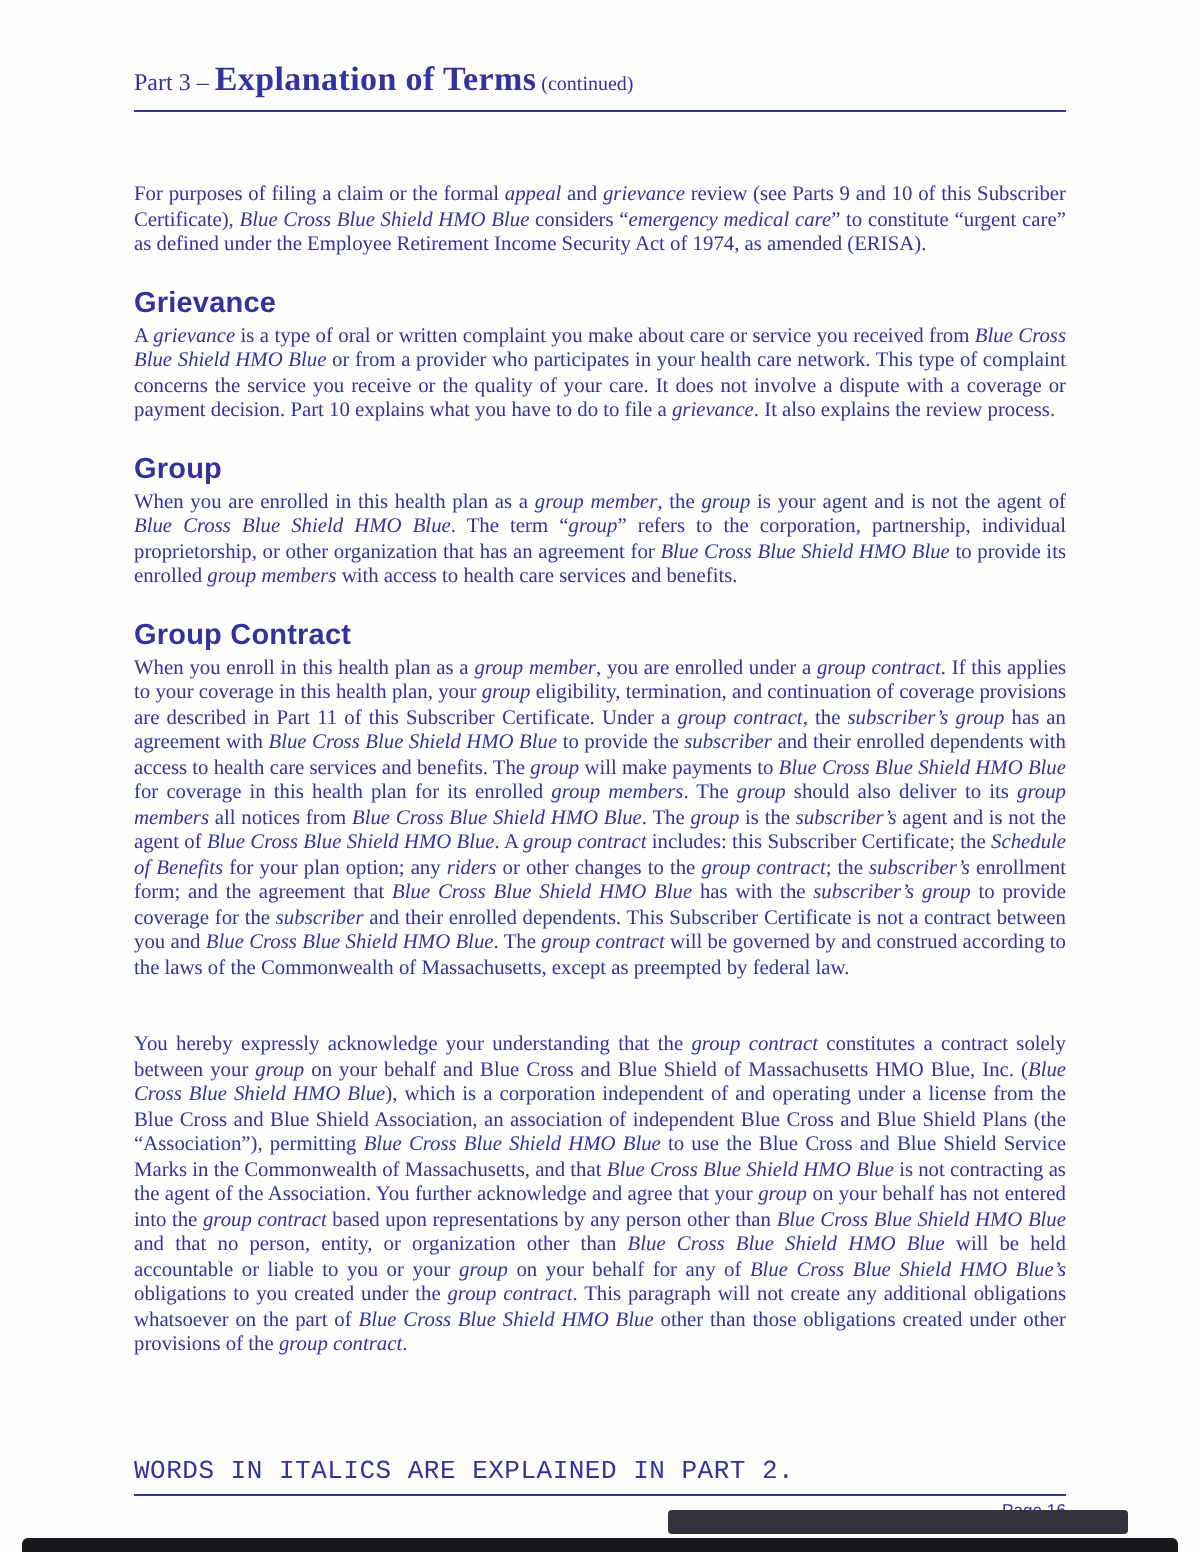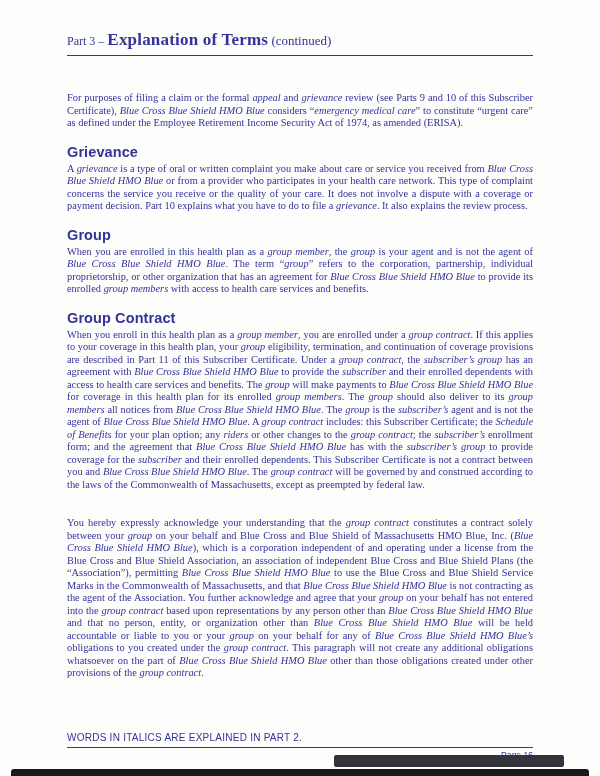--- a/index.html
+++ b/index.html
@@ -7,37 +7,37 @@
   html,body { background:#ffffff; }
   body { font-family:"Liberation Serif", serif; }
   .page {
     position:relative; width:600px; height:776px; background:var(--paper);
     padding:0 67px; overflow:hidden; color:var(--ink);
   }
   
   .hdr { padding-top:30px; padding-bottom:5px; border-bottom:1.2px solid var(--ink); white-space:nowrap; }
   .hdr .part { font-size:12px; }
   .hdr .title { font-family:Liberation Serif, serif; font-weight:bold; font-size:17px; letter-spacing:.2px; }
-  .hdr .cont { font-size:13px; }
+  .hdr .cont { font-size:10px; }
   
   .content { text-align:justify; }
   .para {
     font-size:10.4px; line-height:12.5px; text-align:justify;
     margin-top:26px; hyphens:none;
   }
   .para.first { margin-top:36px; }
   h2.h {
     font-family:"Liberation Sans", sans-serif; font-weight:bold;
     font-size:14.5px; line-height:16px; letter-spacing:.1px;
     margin:14px 0 3px 0; text-align:left;
   }
   em { font-style:italic; }
   
   .ftr { position:absolute; left:67px; right:67px; bottom:16px; }
-  .note { font-family:Liberation Sans, sans-serif; font-size:10px; letter-spacing:.25px; }
+  .note { font-family:Liberation Mono, monospace; font-size:13px; letter-spacing:.25px; }
   .ftr-rule { border-top:1px solid var(--ink); margin:4px 0 2px 0; }
   .pageno { font-family:"Liberation Sans", sans-serif; font-size:8.6px; text-align:right; }
   
   .bar-right { position:absolute; right:36px; bottom:9px; width:230px; height:12px; background:var(--bar-dark); border-radius:2px; }
   .bar-bottom { position:absolute; left:11px; right:11px; bottom:0; height:7px; background:var(--bar-black); border-radius:3px 3px 0 0; }
 </style>
 </head>
 <body>
 
 <div class="page">

